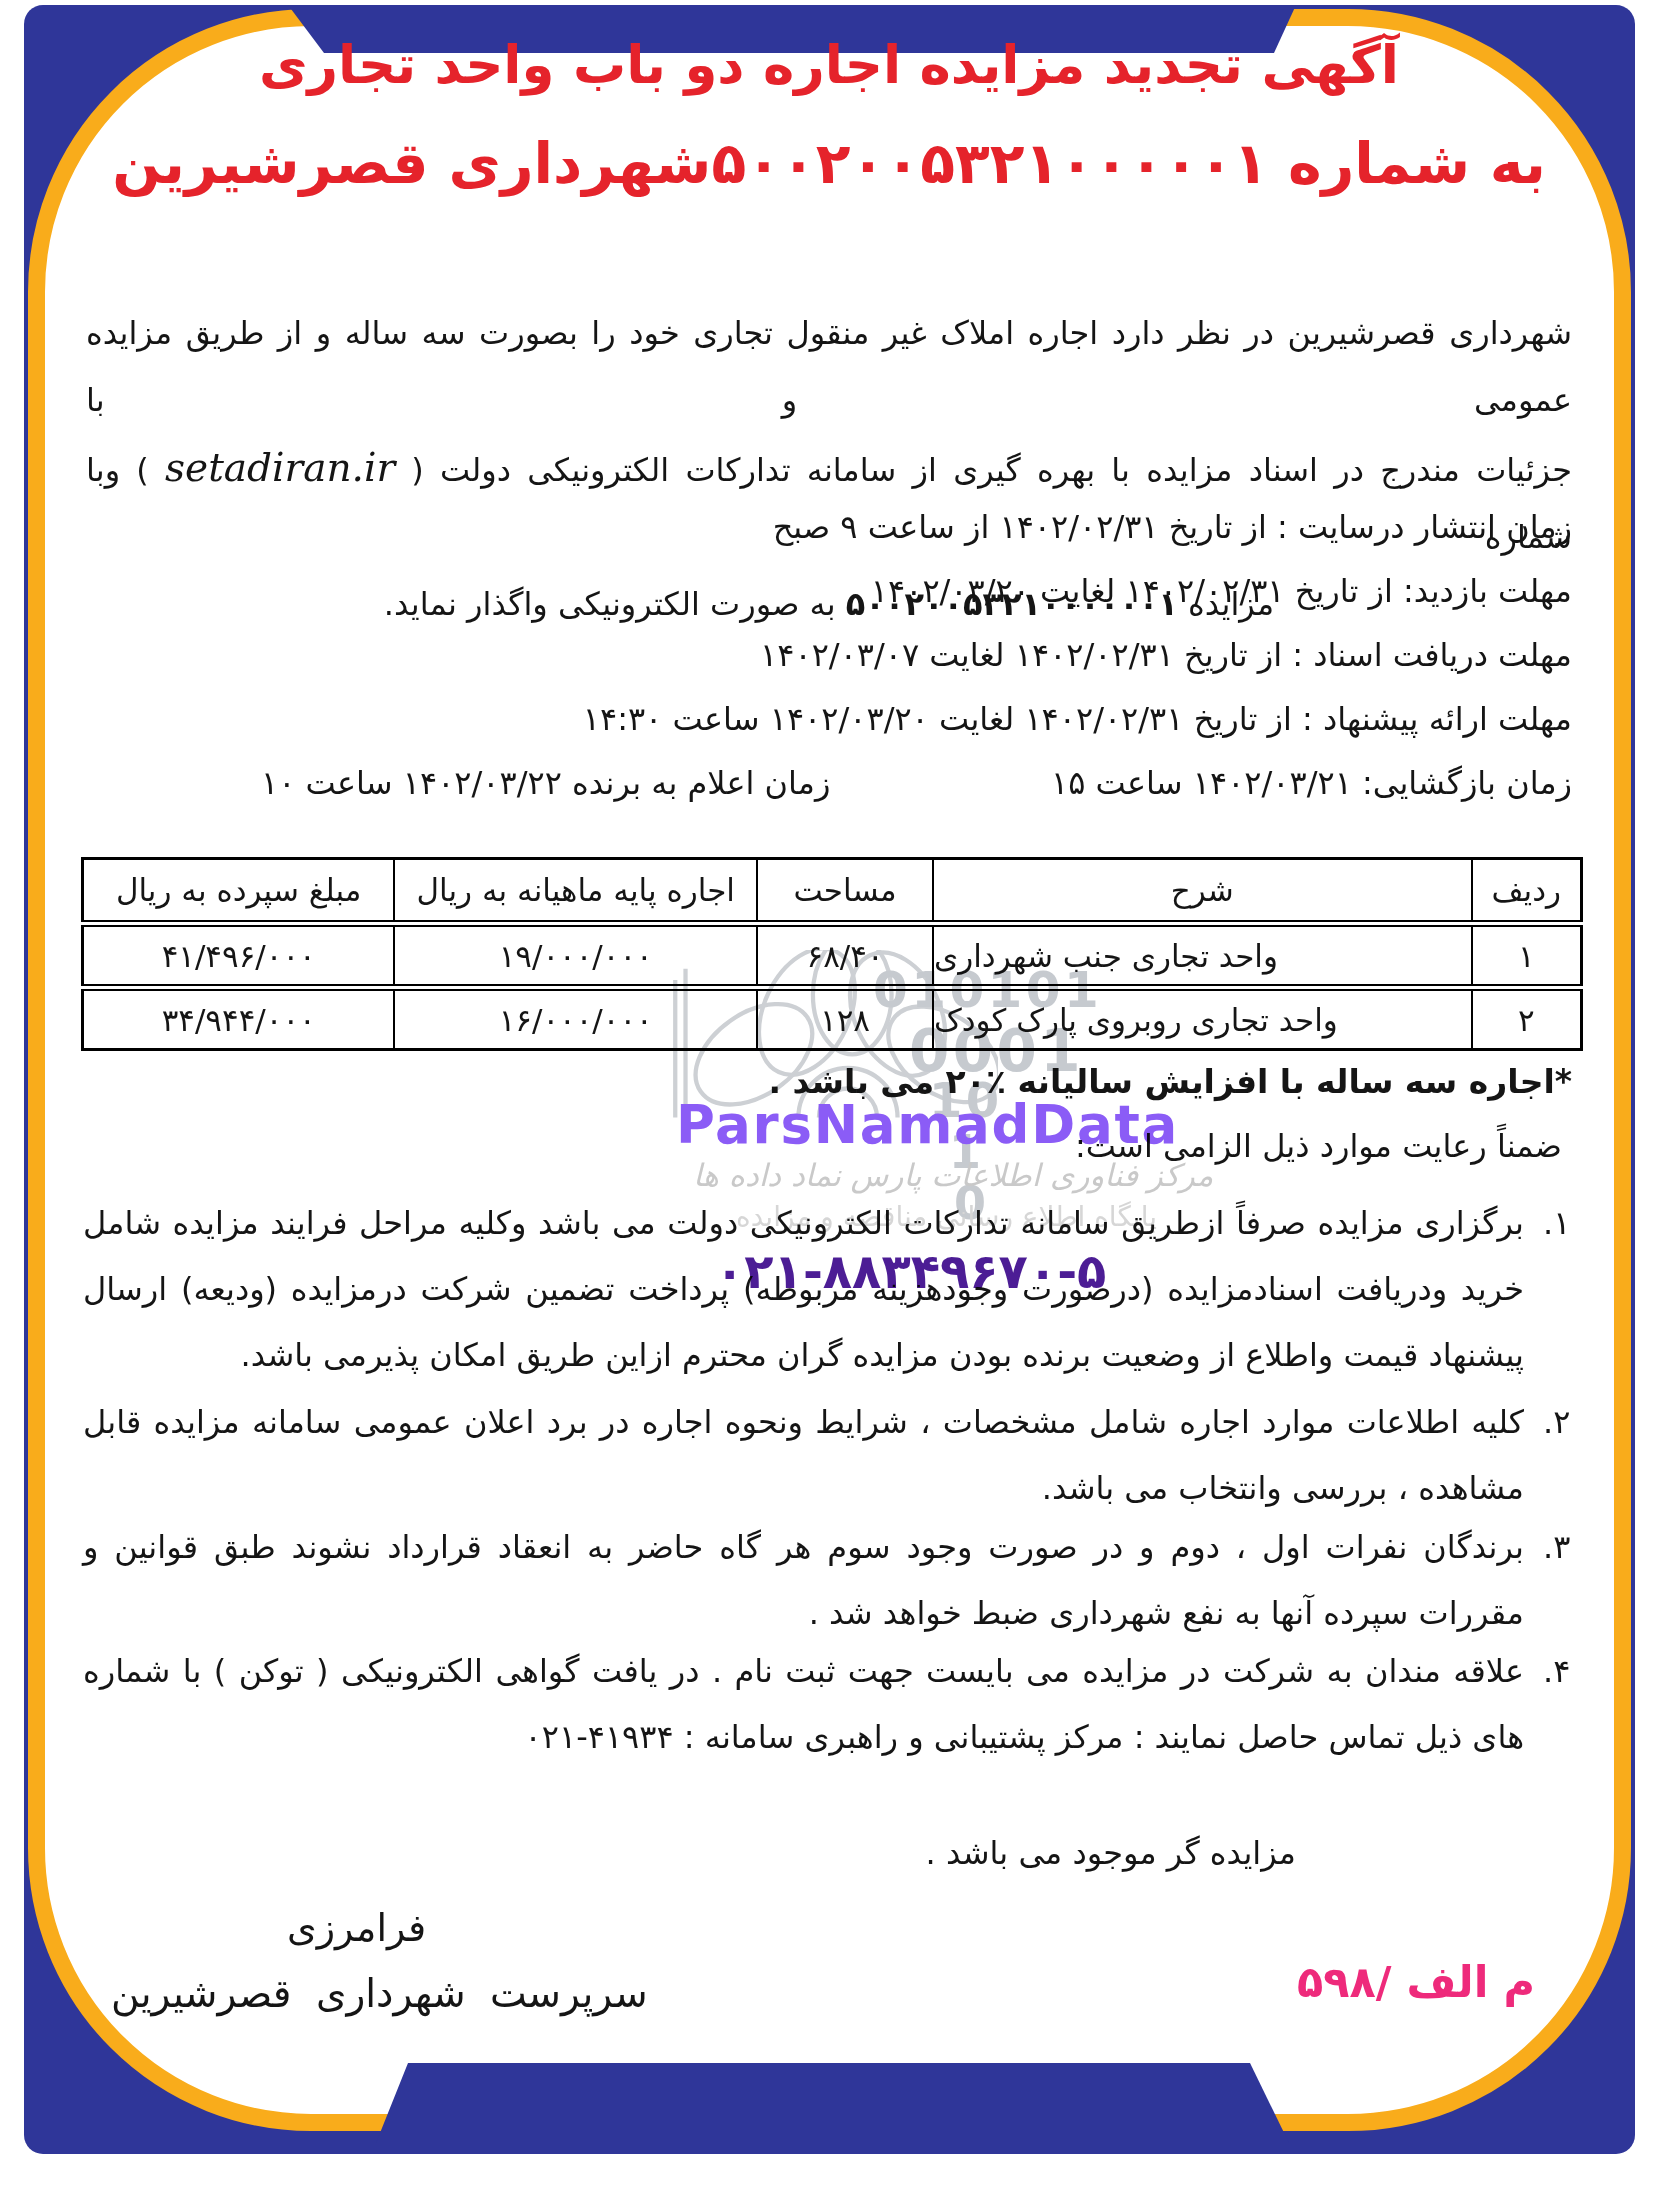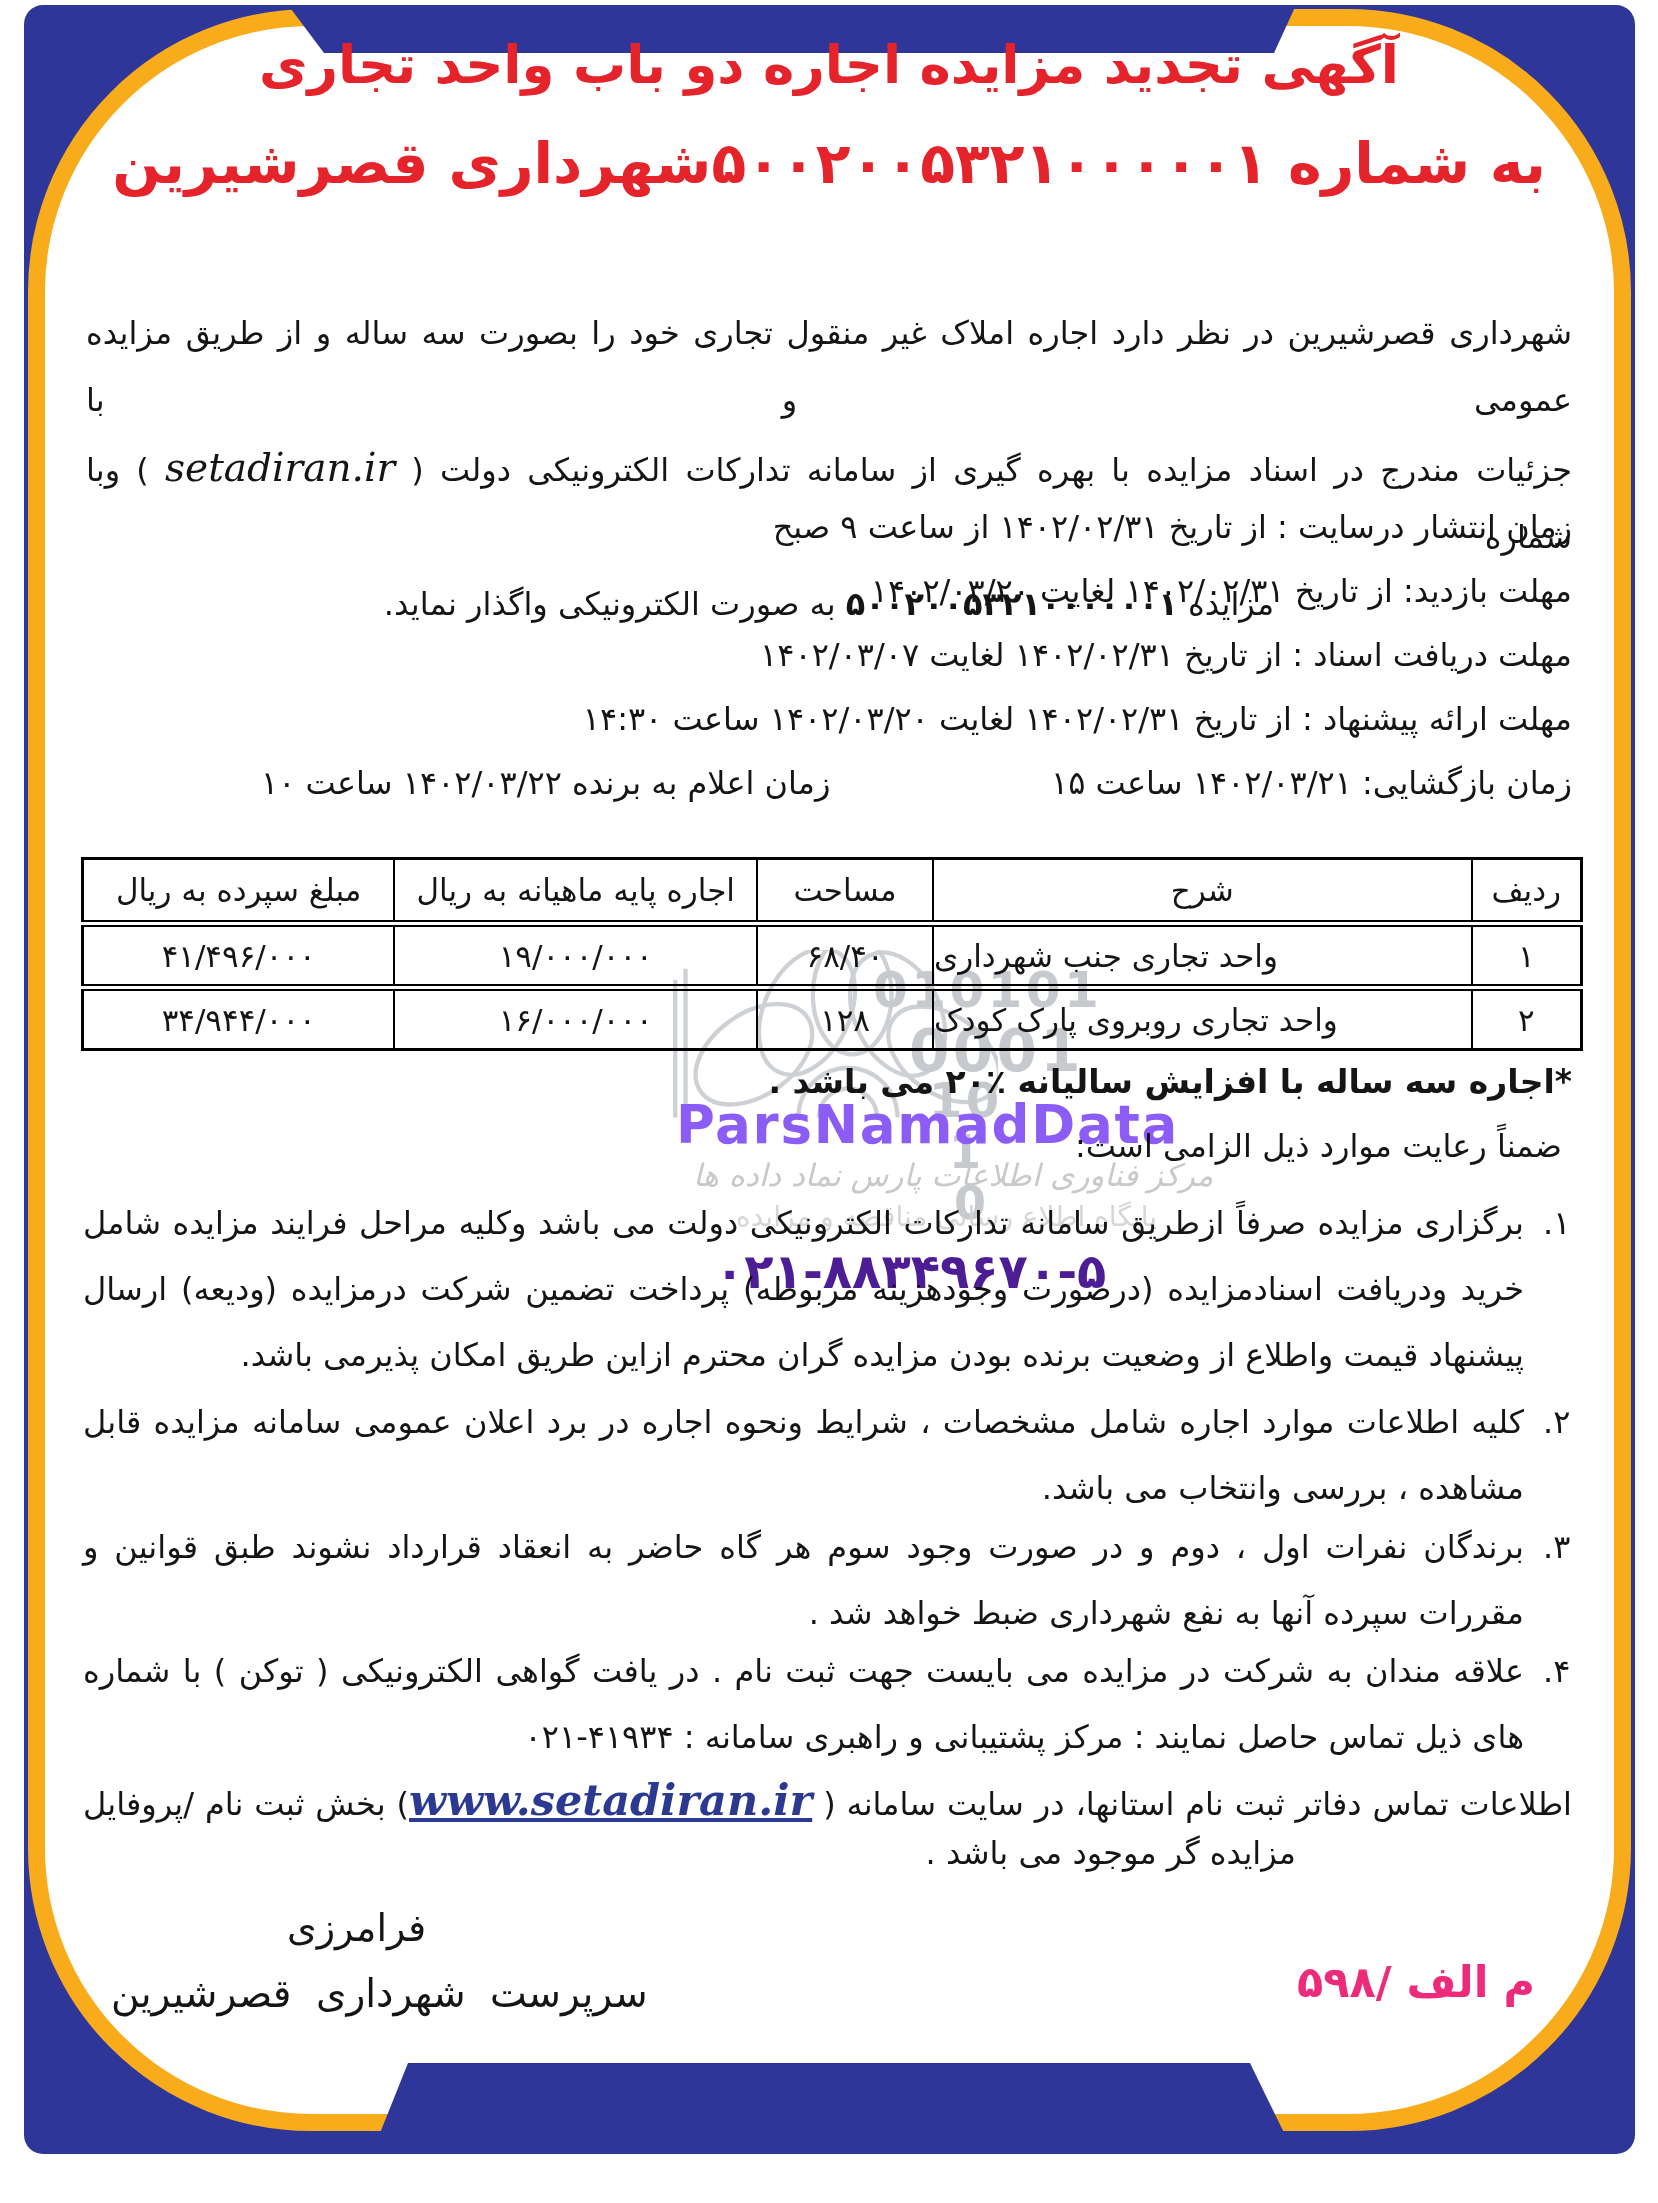--- a/index.html
+++ b/index.html
@@ -163,21 +163,20 @@
   </div>
   <div class="list-item item3">
     <span class="item-num">۳.</span>
     <span>برندگان نفرات اول ، دوم و در صورت وجود سوم هر گاه حاضر به انعقاد قرارداد نشوند طبق قوانین و مقررات سپرده آنها به نفع شهرداری ضبط خواهد شد .</span>
   </div>
   <div class="list-item item4">
     <span class="item-num">۴.</span>
     <span>علاقه مندان به شرکت در مزایده می بایست جهت ثبت نام . در یافت گواهی الکترونیکی ( توکن ) با شماره های ذیل تماس حاصل نمایند : مرکز پشتیبانی و راهبری سامانه : </span><span dir="ltr">۰۲۱-۴۱۹۳۴</span>
   </div>
 
-  <div class="abs contact-l1"><span>اطلاعات تماس دفاتر ثبت نام استانها، در سایت سامانه ( </span><span class="link-url" dir="ltr">www.setadiran.ir</span><span>) بخش ثبت نام /پروفایل</span></div>
   <div class="abs contact-l2">مزایده گر موجود می باشد .</div>
 
   <div class="abs sig-name">فرامرزی</div>
   <div class="abs sig-role">سرپرست  شهرداری  قصرشیرین</div>
   <div class="abs footer-code" dir="ltr">۵۹۸/ م الف</div>
 
 </div>
 
 
 </body></html>

